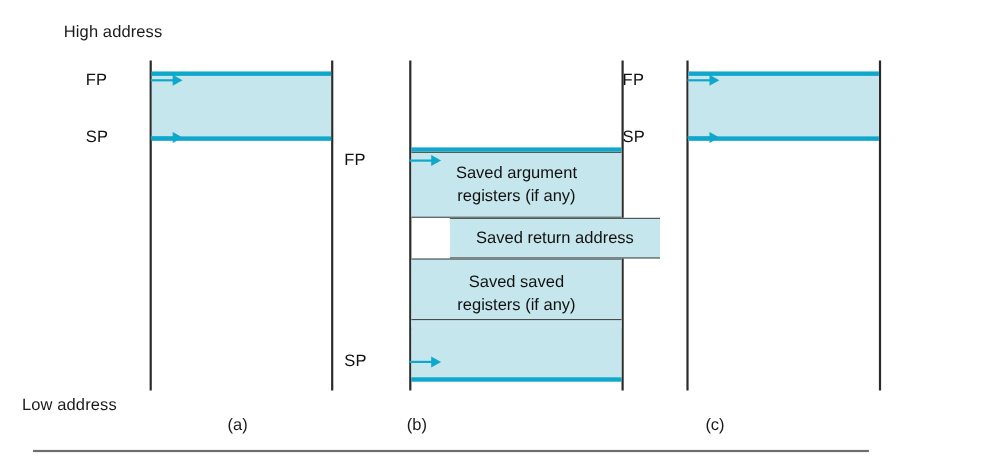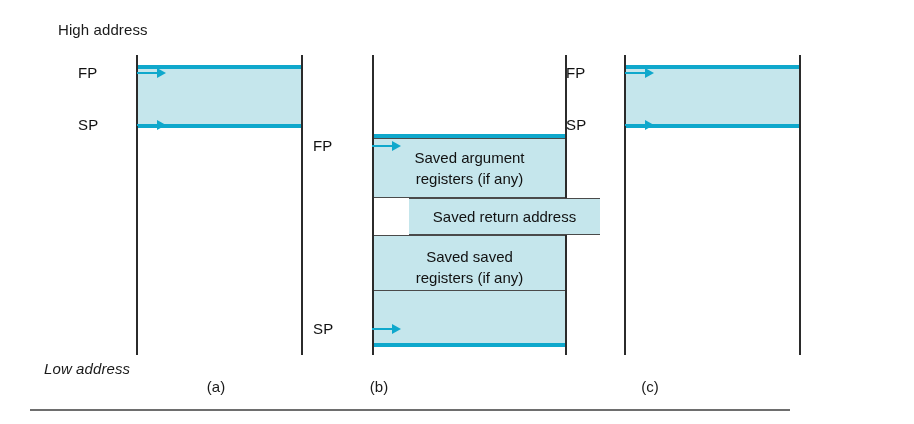--- a/index.html
+++ b/index.html
@@ -16,21 +16,21 @@
   
   .addr-label{
     position:absolute;
     font-size:15px;
     line-height:18px;
     color:#1a1a1a;
     white-space:nowrap;
     letter-spacing:0.1px;
   }
   #high-address{left:28px;top:21px;margin-left:30px;}
-  #low-address{left:44px;top:360px;font-style:italic;}
+  #low-address{left:20px;top:360px;}
 
   .caption{
     position:absolute;
     font-size:15px;
     line-height:18px;
     color:#1a1a1a;
     white-space:nowrap;
     text-align:center;
   }
 

